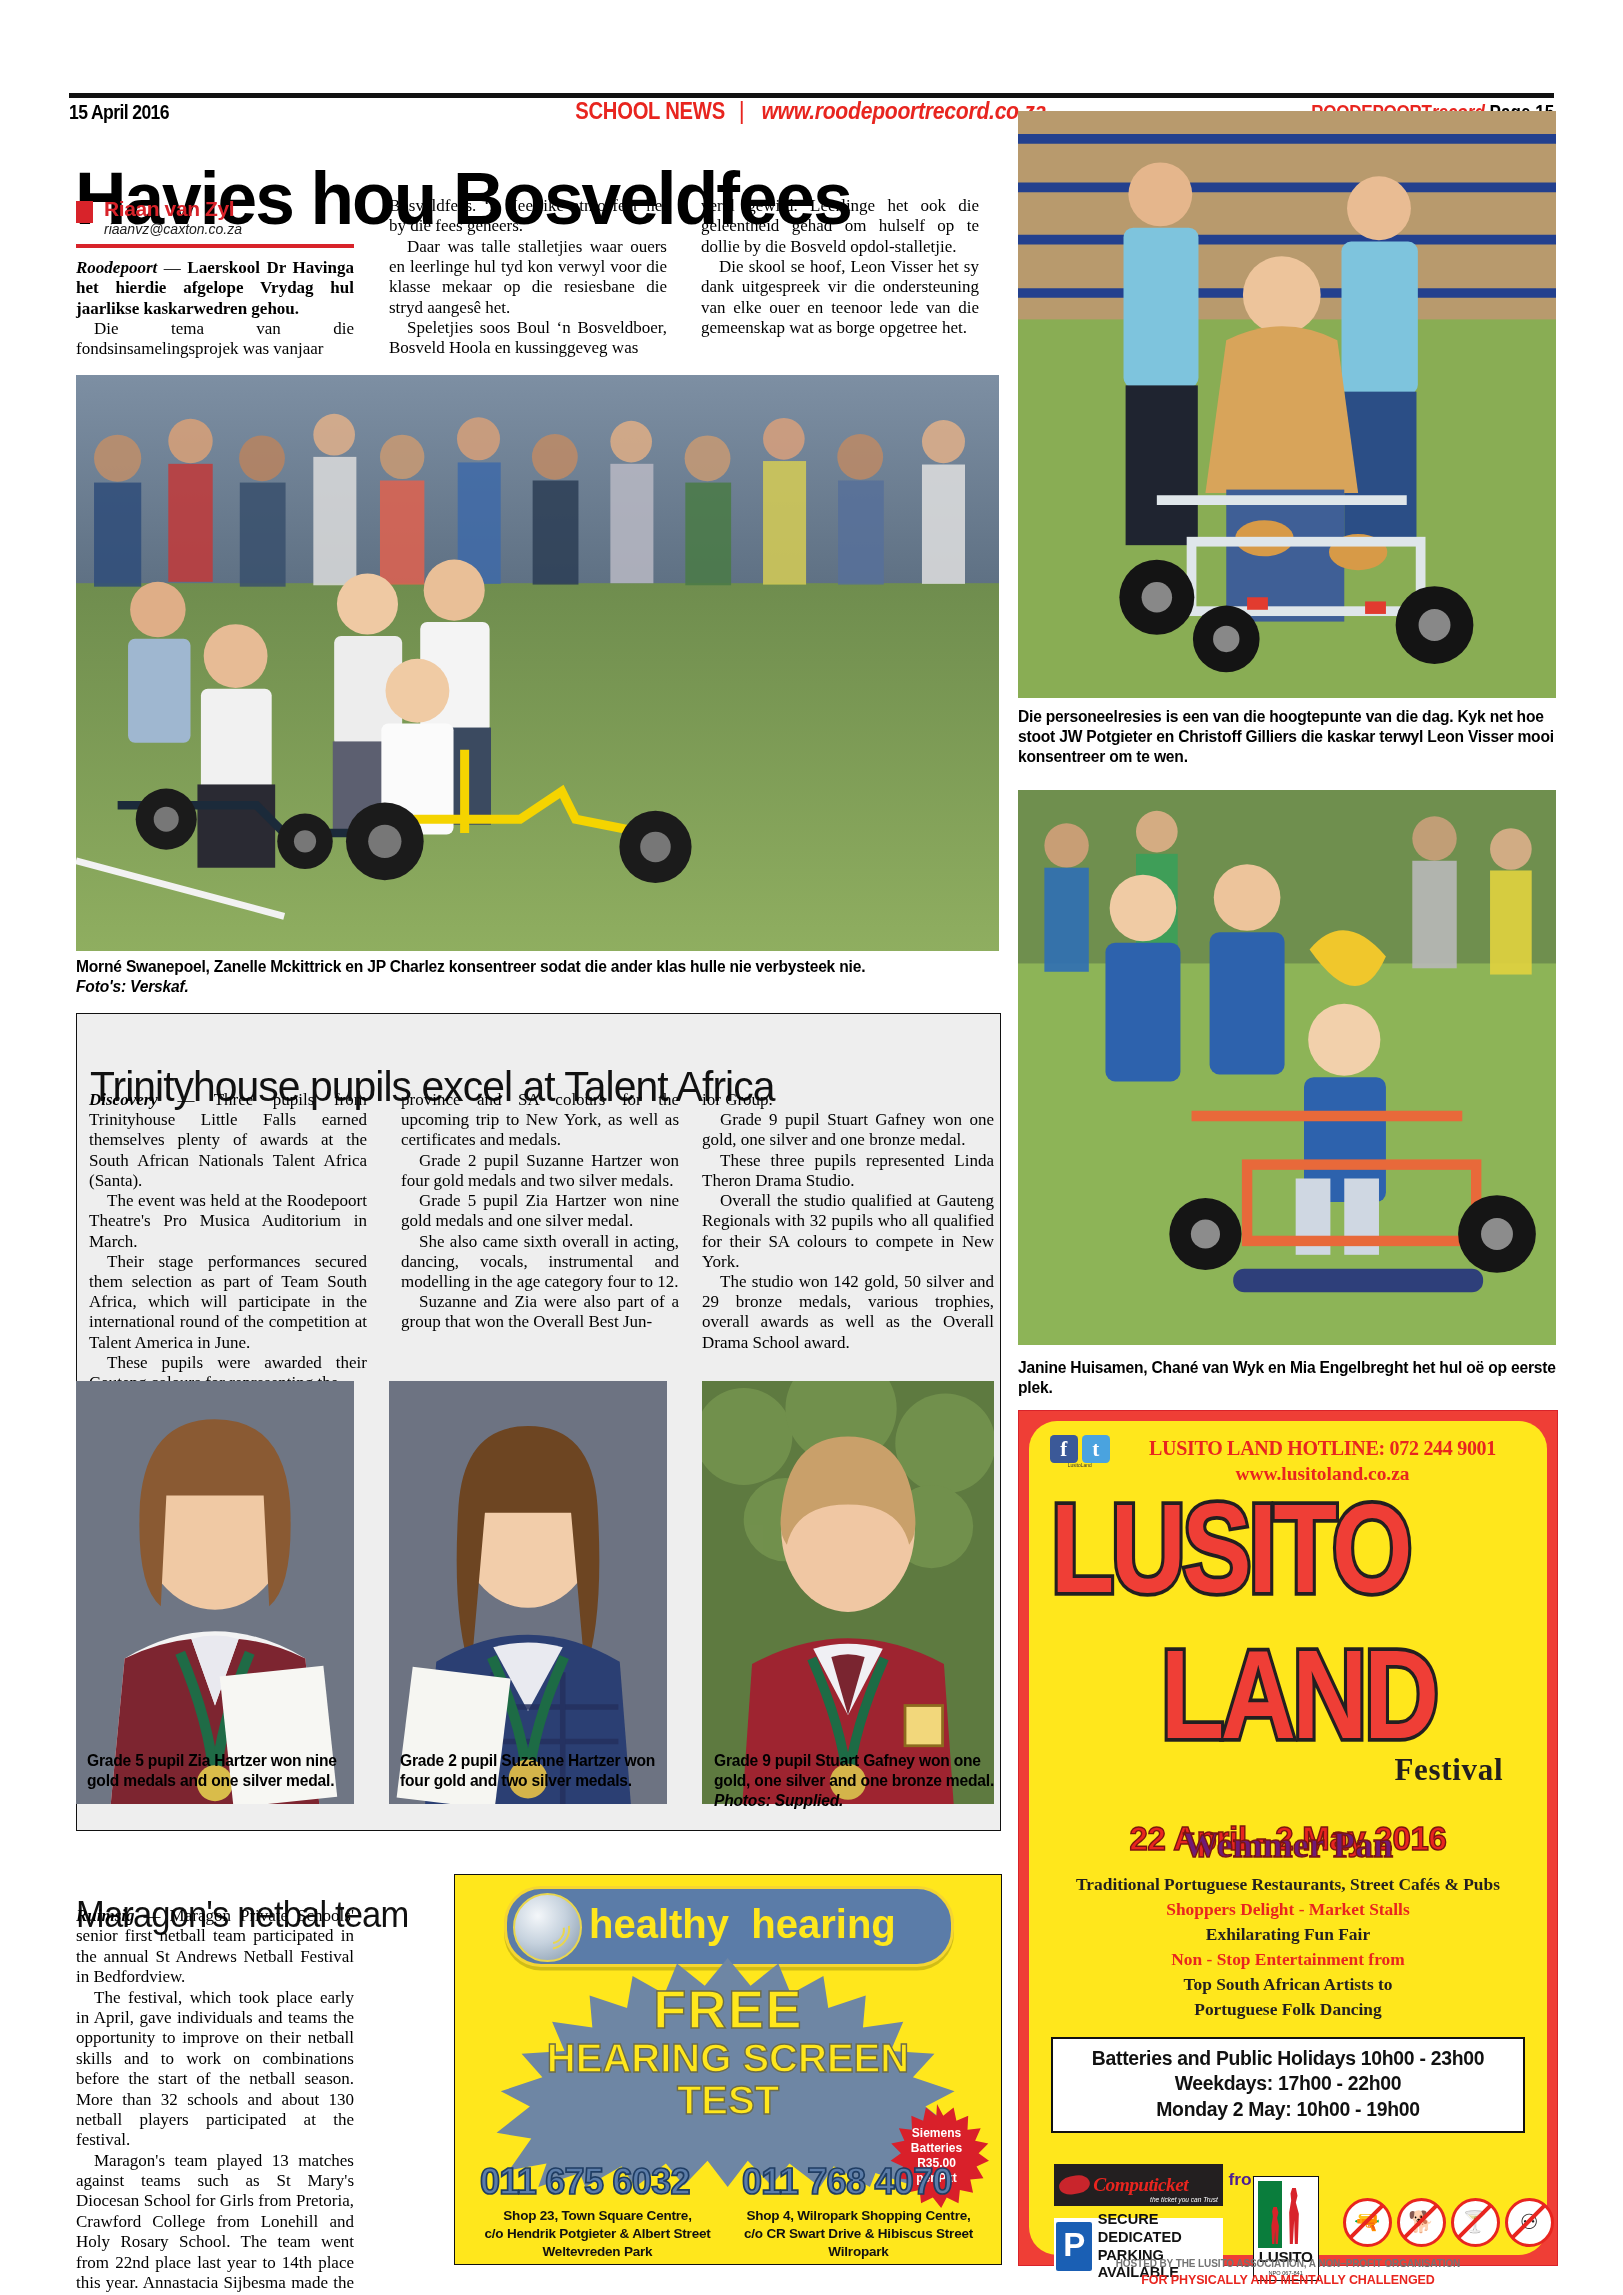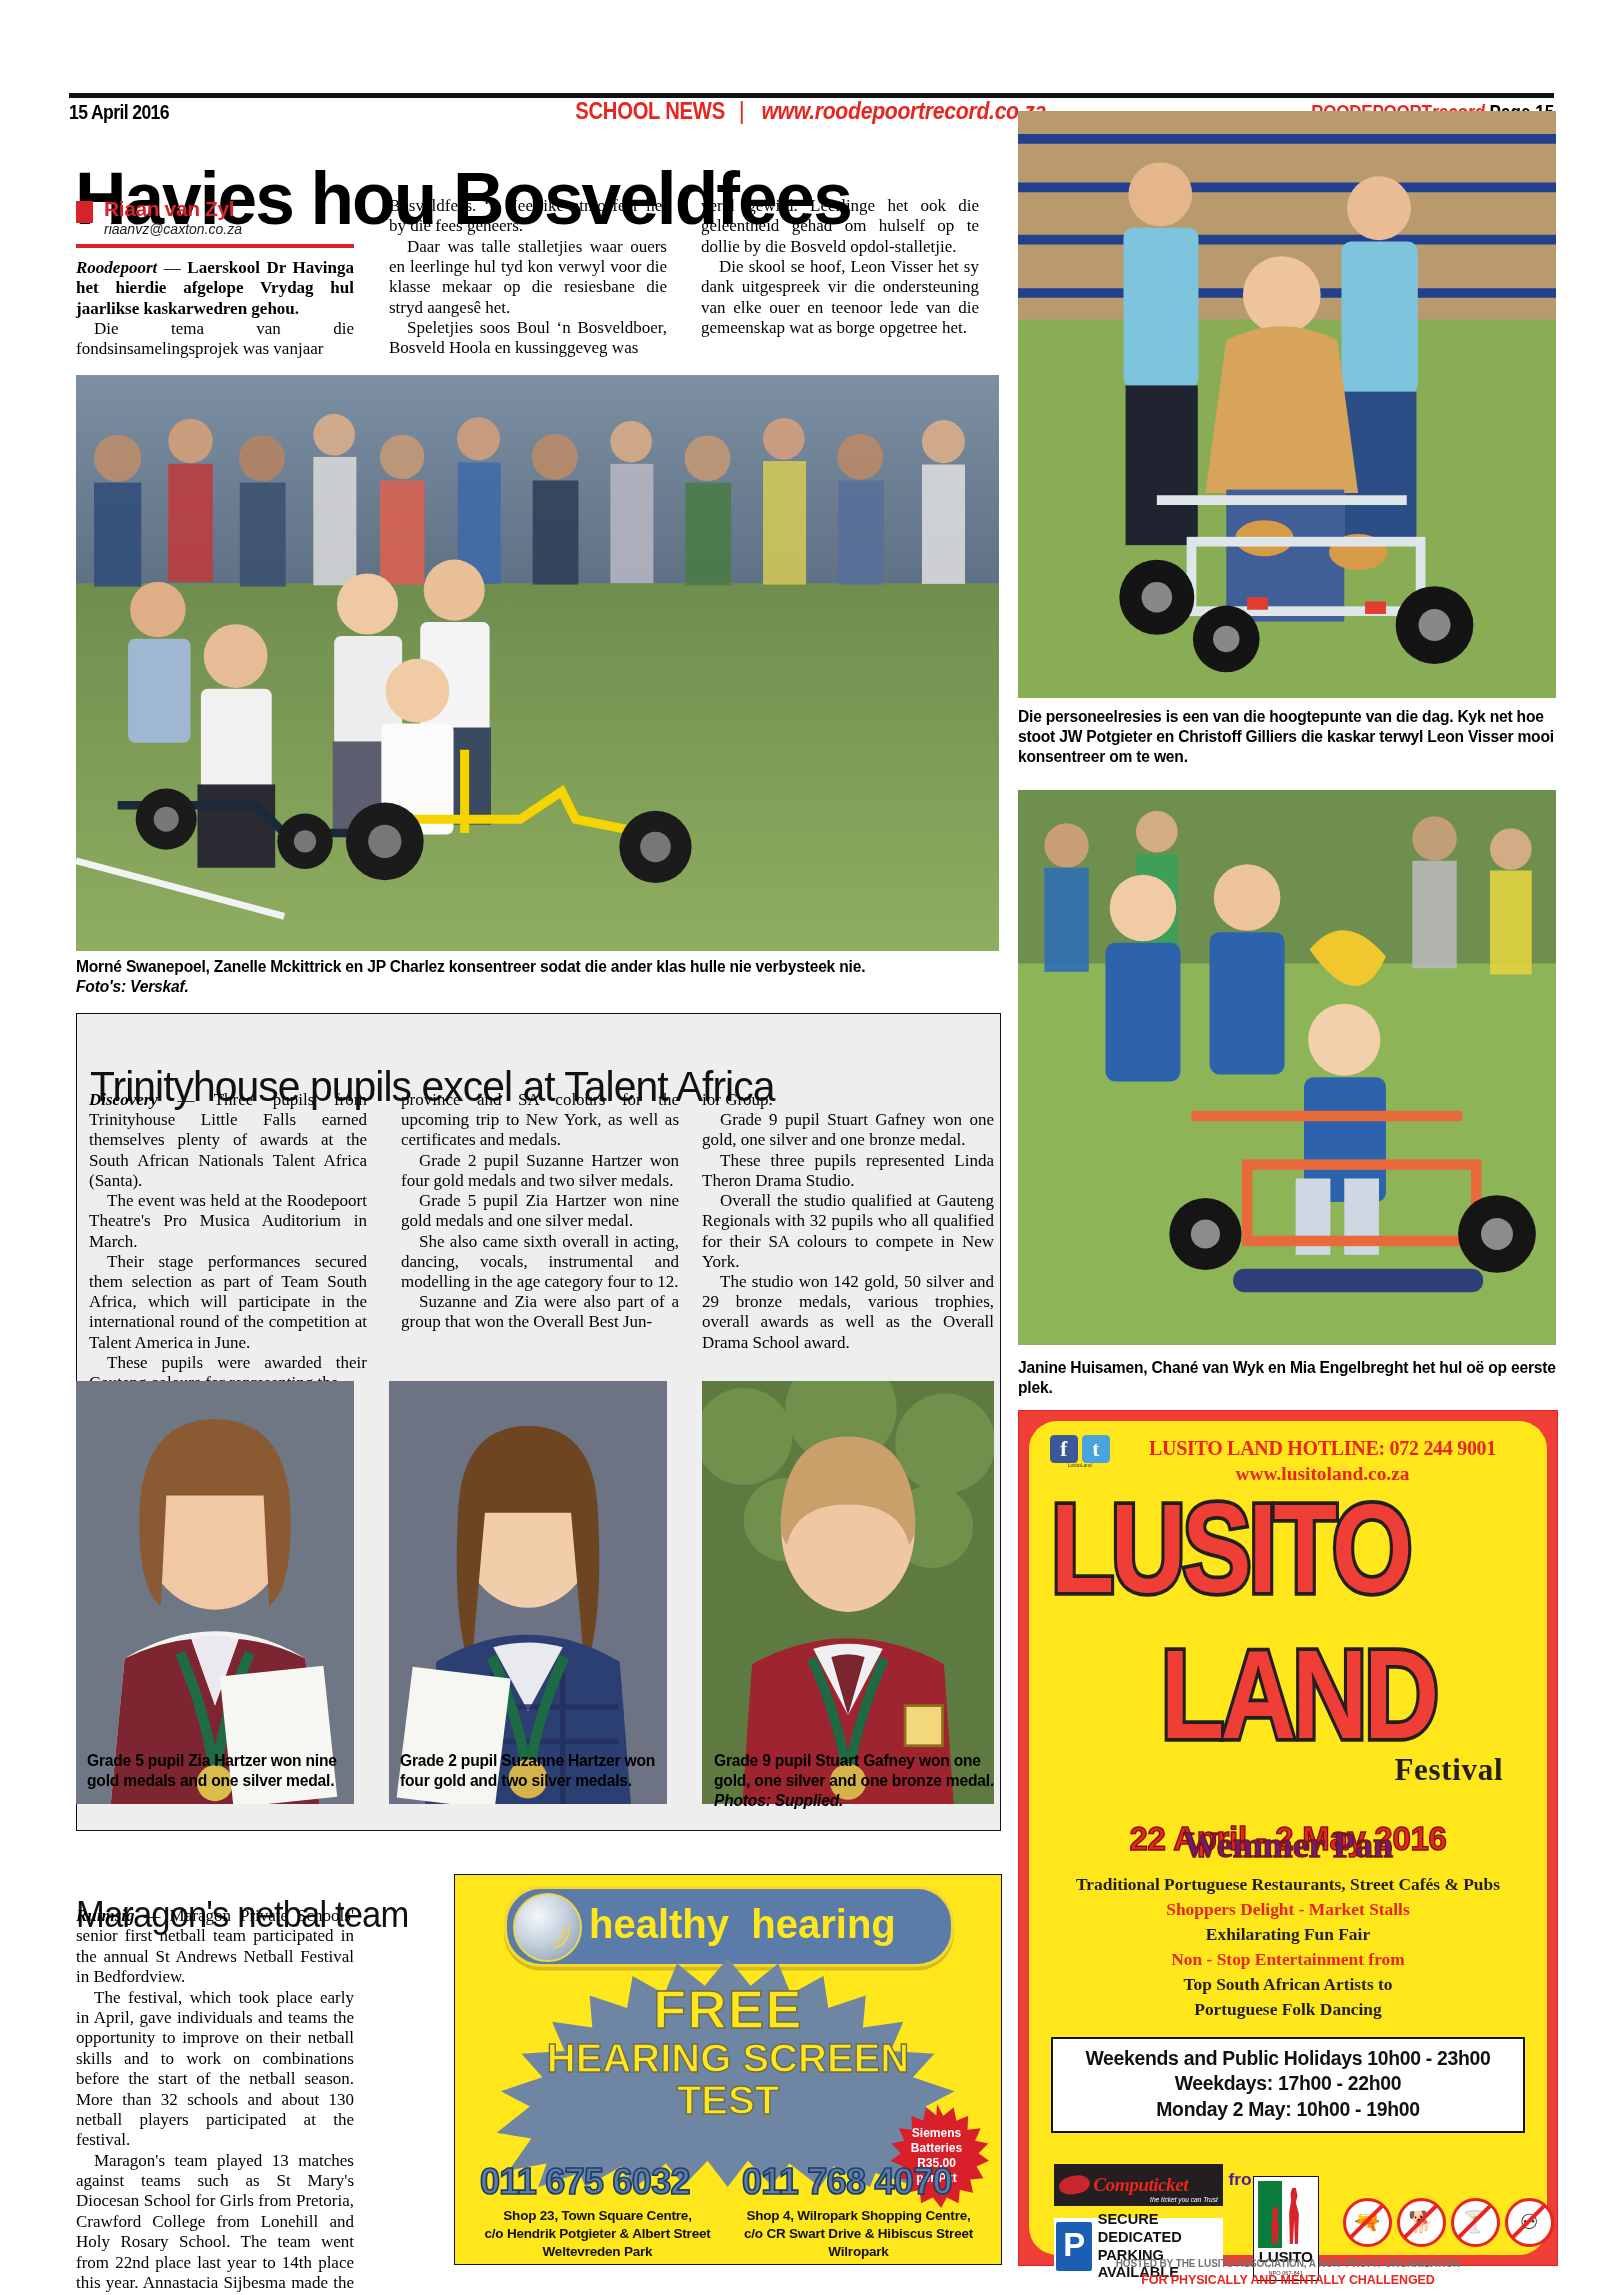--- a/index.html
+++ b/index.html
@@ -492,21 +492,21 @@
       <div class="lus-bullets">
         <div>Traditional Portuguese Restaurants, Street Cafés &amp; Pubs</div>
         <div class="hl">Shoppers Delight - Market Stalls</div>
         <div>Exhilarating Fun Fair</div>
         <div class="hl">Non - Stop Entertainment from</div>
         <div>Top South African Artists to</div>
         <div>Portuguese Folk Dancing</div>
       </div>
 
       <div class="lus-hours">
-        <div>Weekends and Public Holidays 10h00 - 23h00</div>
+        <div>Batteries and Public Holidays 10h00 - 23h00</div>
         <div>Weekdays: 17h00 - 22h00</div>
         <div>Monday 2 May: 10h00 - 19h00</div>
       </div>
 
       <div class="lus-tickets-lbl">Tickets available from:</div>
 
       <div class="computicket">
         <div class="comp-el"></div>
         <div class="comp-txt">Computicket</div>
         <div class="comp-sub">the ticket you can Trust</div>

